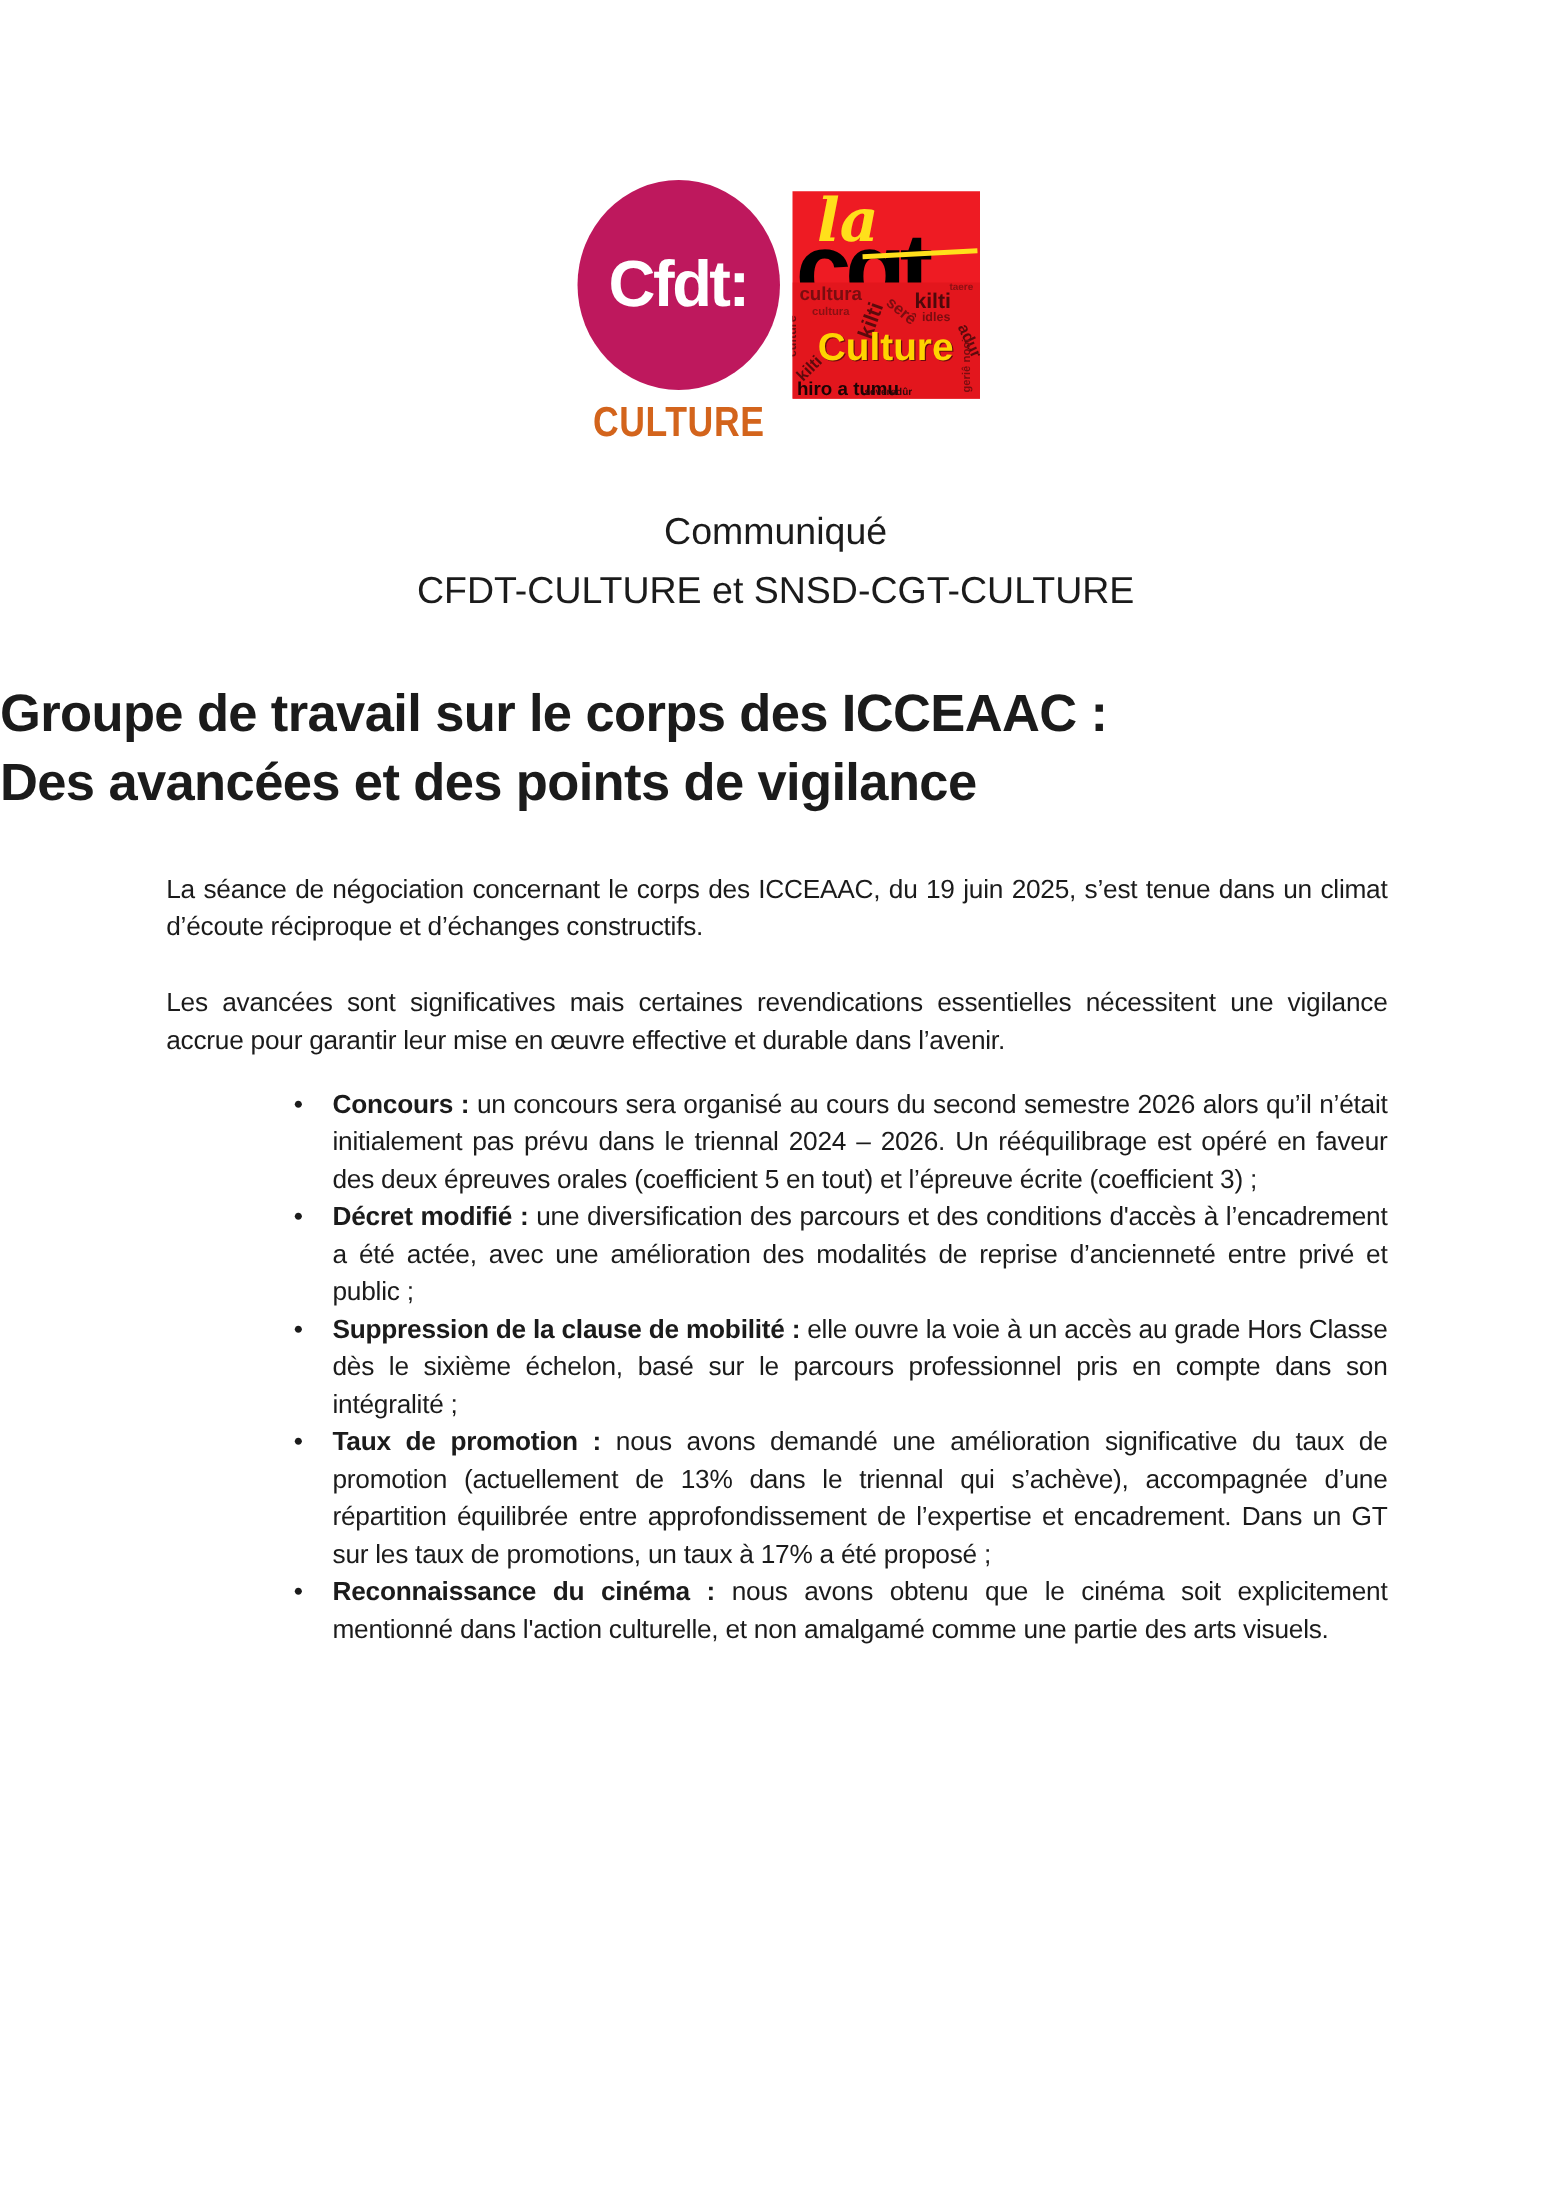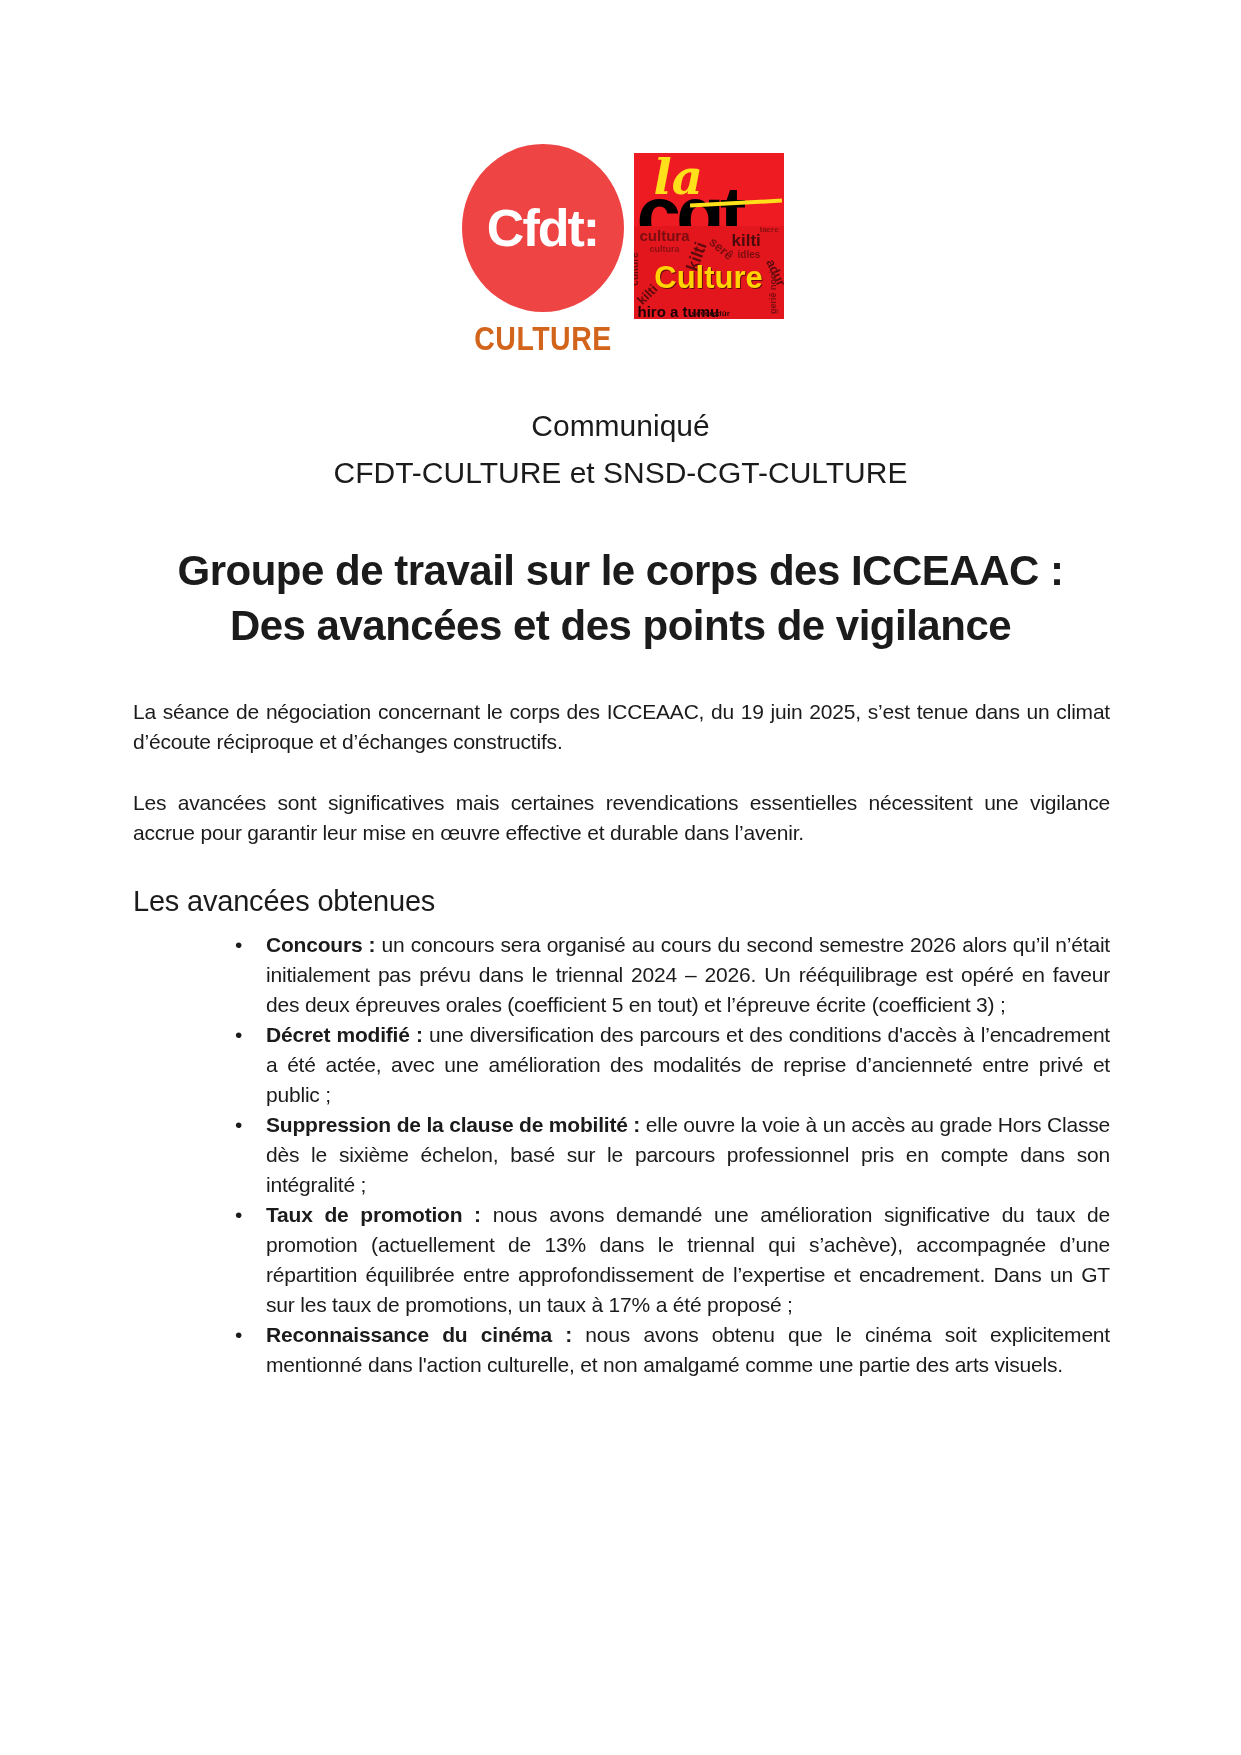--- a/index.html
+++ b/index.html
@@ -16,21 +16,21 @@
   .logos{
     padding-top:144px;
     display:flex;
     justify-content:center;
     align-items:flex-start;
   }
   .cfdt-block{width:170px;margin-right:6px;text-align:center;}
   .cfdt-circle{
     width:162px;height:168px;margin:0 auto;
     border-radius:50%;
-    background:#ef4444;
+    background:#be185d;
     display:flex;align-items:center;justify-content:center;text-align:center;
   }
   .cfdt-word{
     color:#ffffff;font-size:52px;font-weight:bold;letter-spacing:-2px;
   }
   .cfdt-culture{
     margin-top:10px;
     color:#D3641C;font-size:30px;font-weight:bold;
     letter-spacing:0.5px;
     transform:scale(0.95,1.12);
@@ -66,21 +66,21 @@
     position:absolute;left:50%;top:34px;transform:translateX(-50%);
     color:#FFD400;font-size:31px;font-weight:bold;
     text-shadow:1px 1px 0 #6b0b0e;
     z-index:6;
   }
   
   .hdr1{margin-top:52px;text-align:center;font-size:30px;line-height:36px;}
   .hdr2{margin-top:11px;text-align:center;font-size:30px;line-height:36px;}
   .doc-title{
     margin:52px 0 0 0;
-    text-align:center;
+    text-align:left;
     font-size:42px;line-height:55px;font-weight:bold;
     letter-spacing:-0.5px;
   }
   
   .body-text{
     margin-left:133px;
     width:977px;
     font-size:21px;line-height:30px;
     letter-spacing:-0.2px;
     text-align:justify;
@@ -149,21 +149,20 @@
   </div>
 
   <div class="hdr1">Communiqué</div>
   <div class="hdr2">CFDT-CULTURE et SNSD-CGT-CULTURE</div>
 
   <h1 class="doc-title"><span>Groupe de travail sur le corps des ICCEAAC :</span><br><span>Des avancées et des points de vigilance</span></h1>
 
   <p class="body-text para1">La séance de négociation concernant le corps des ICCEAAC, du 19 juin 2025, s’est tenue dans un climat d’écoute réciproque et d’échanges constructifs.</p>
   <p class="body-text para2">Les avancées sont significatives mais certaines revendications essentielles nécessitent une vigilance accrue pour garantir leur mise en œuvre effective et durable dans l’avenir.</p>
 
-  <h2 class="section-heading">Les avancées obtenues</h2>
 
   <ul class="bullets" id="bullet-list">
       <li><span class="term">Concours :</span> un concours sera organisé au cours du second semestre 2026 alors qu’il n’était initialement pas prévu dans le triennal 2024 – 2026. Un rééquilibrage est opéré en faveur des deux épreuves orales (coefficient 5 en tout) et l’épreuve écrite (coefficient 3) ;</li>
       <li><span class="term">Décret modifié :</span> une diversification des parcours et des conditions d'accès à l’encadrement a été actée, avec une amélioration des modalités de reprise d’ancienneté entre privé et public ;</li>
       <li><span class="term">Suppression de la clause de mobilité :</span> elle ouvre la voie à un accès au grade Hors Classe dès le sixième échelon, basé sur le parcours professionnel pris en compte dans son intégralité ;</li>
       <li><span class="term">Taux de promotion :</span> nous avons demandé une amélioration significative du taux de promotion (actuellement de 13% dans le triennal qui s’achève), accompagnée d’une répartition équilibrée entre approfondissement de l’expertise et encadrement. Dans un GT sur les taux de promotions, un taux à 17% a été proposé ;</li>
       <li><span class="term">Reconnaissance du cinéma :</span> nous avons obtenu que le cinéma soit explicitement mentionné dans l'action culturelle, et non amalgamé comme une partie des arts visuels.</li>
     </ul>
 
 </div>

